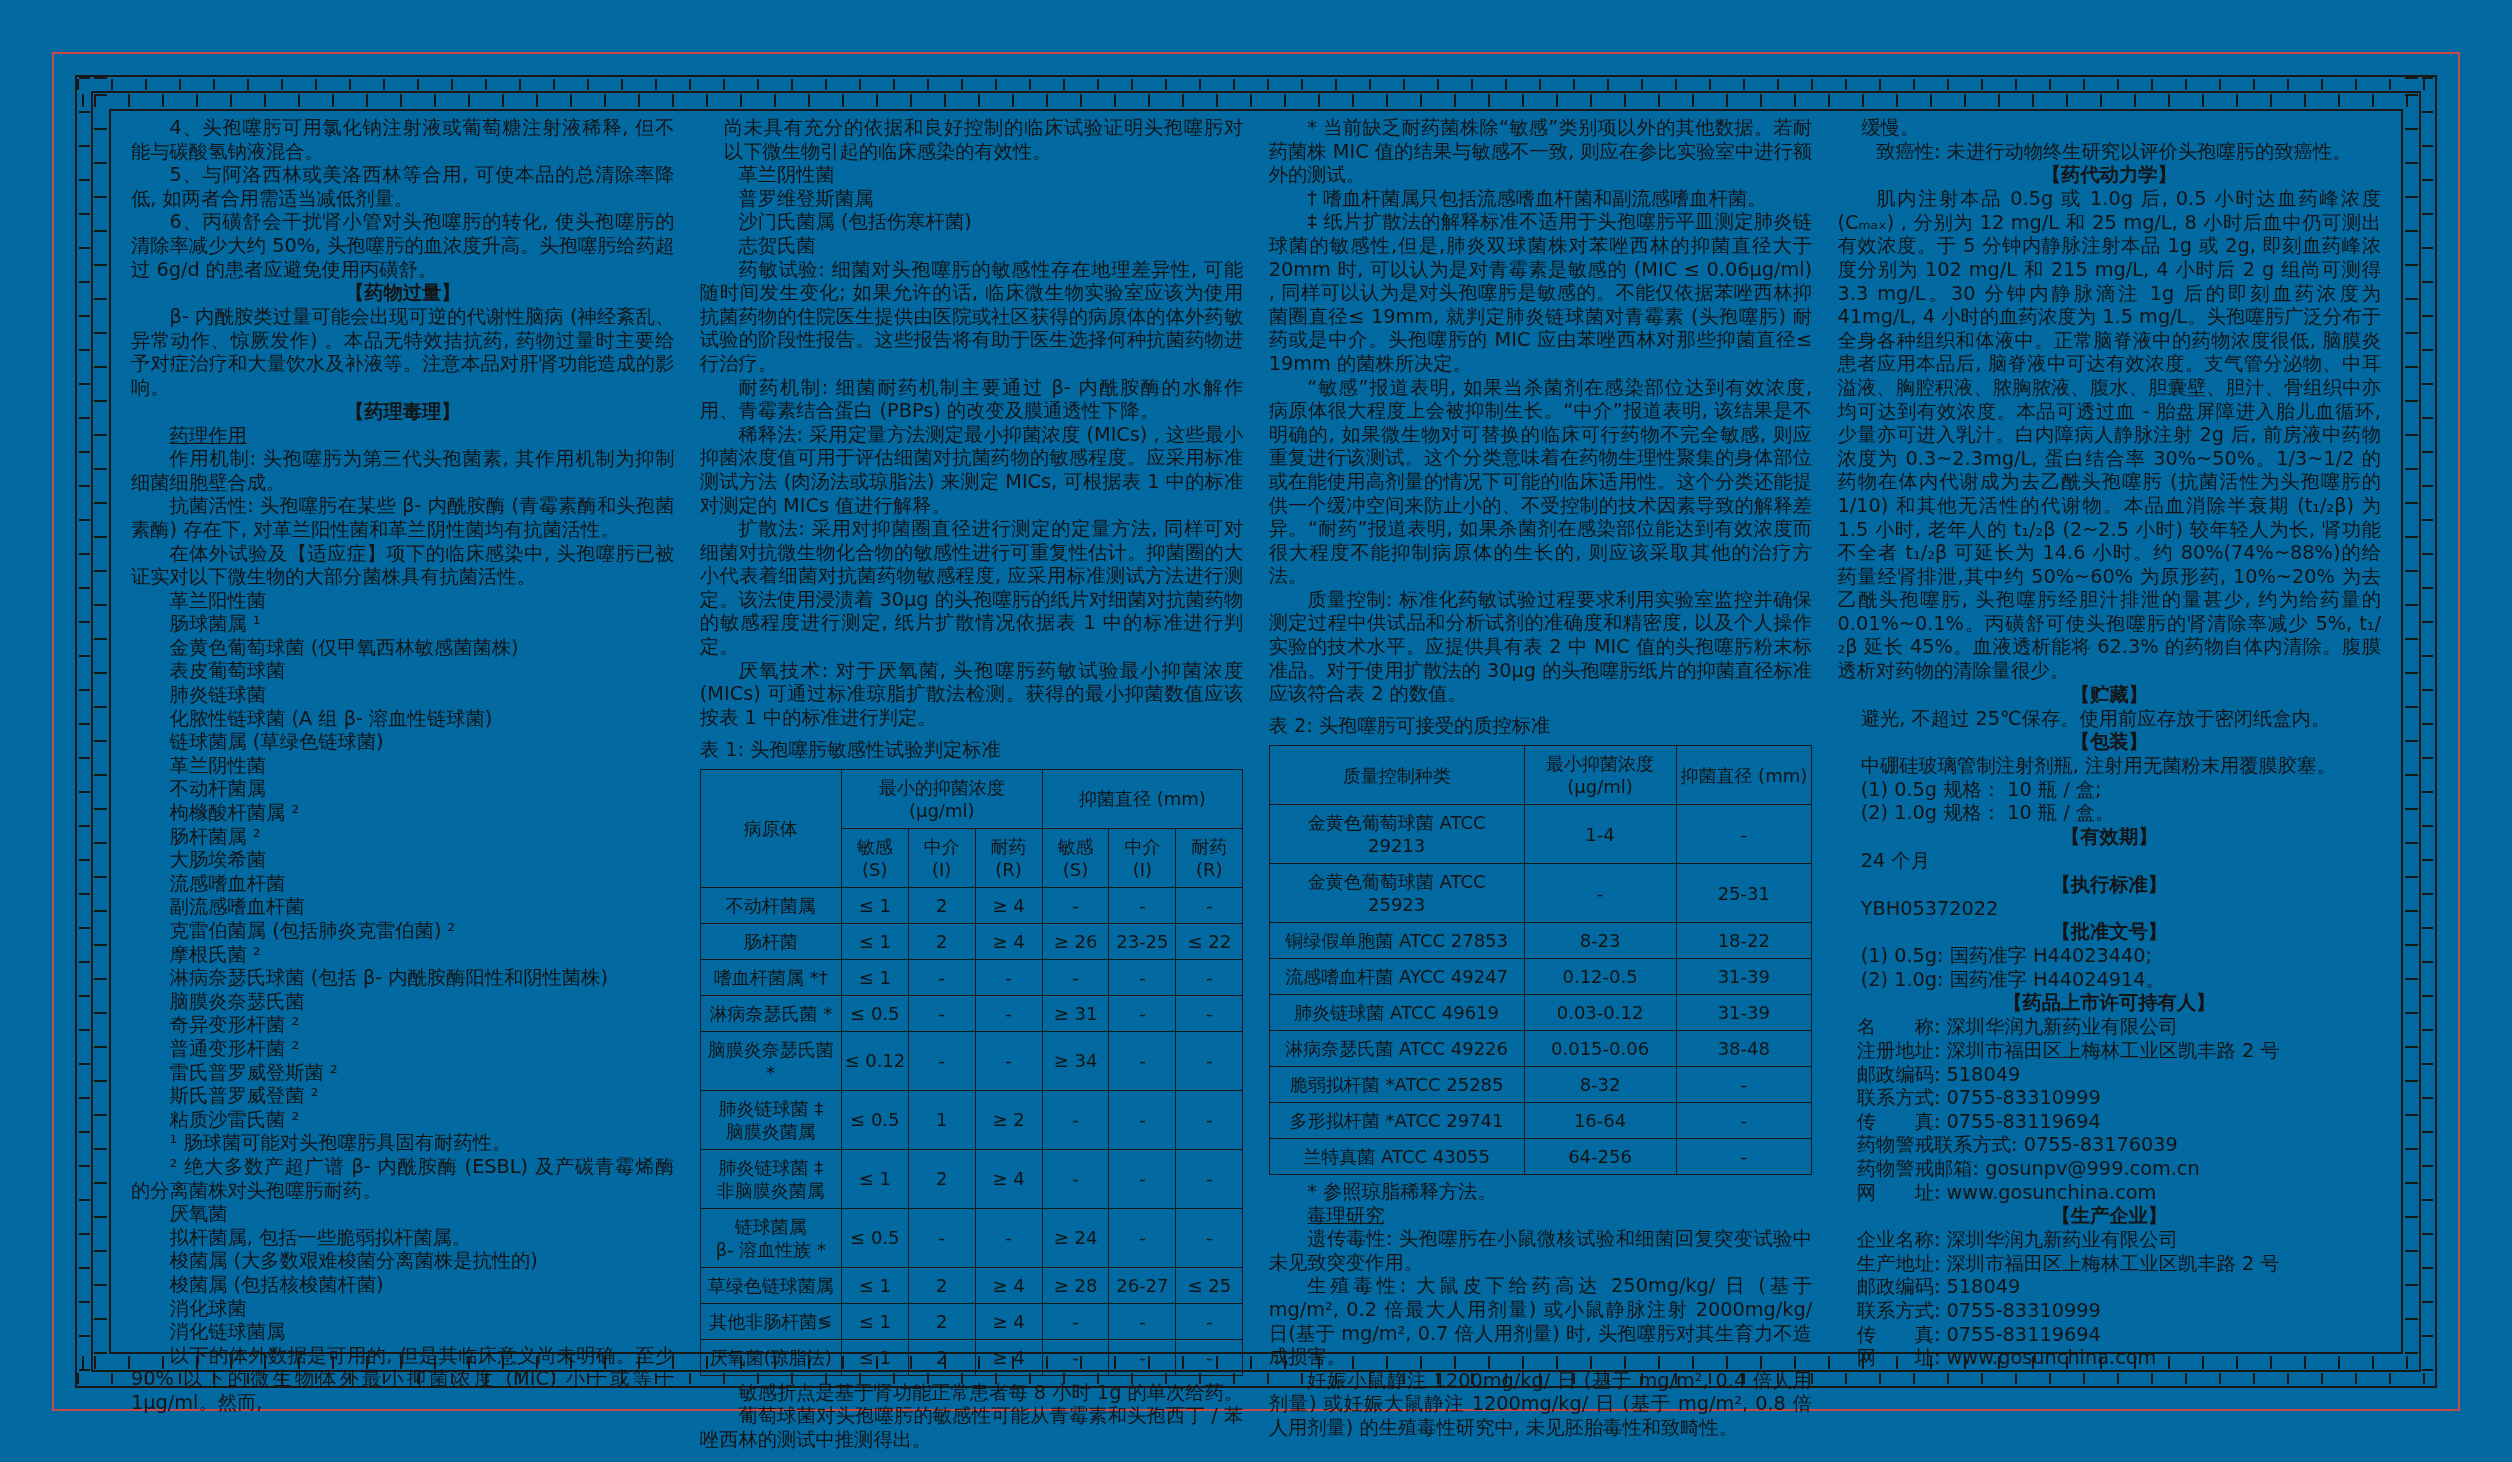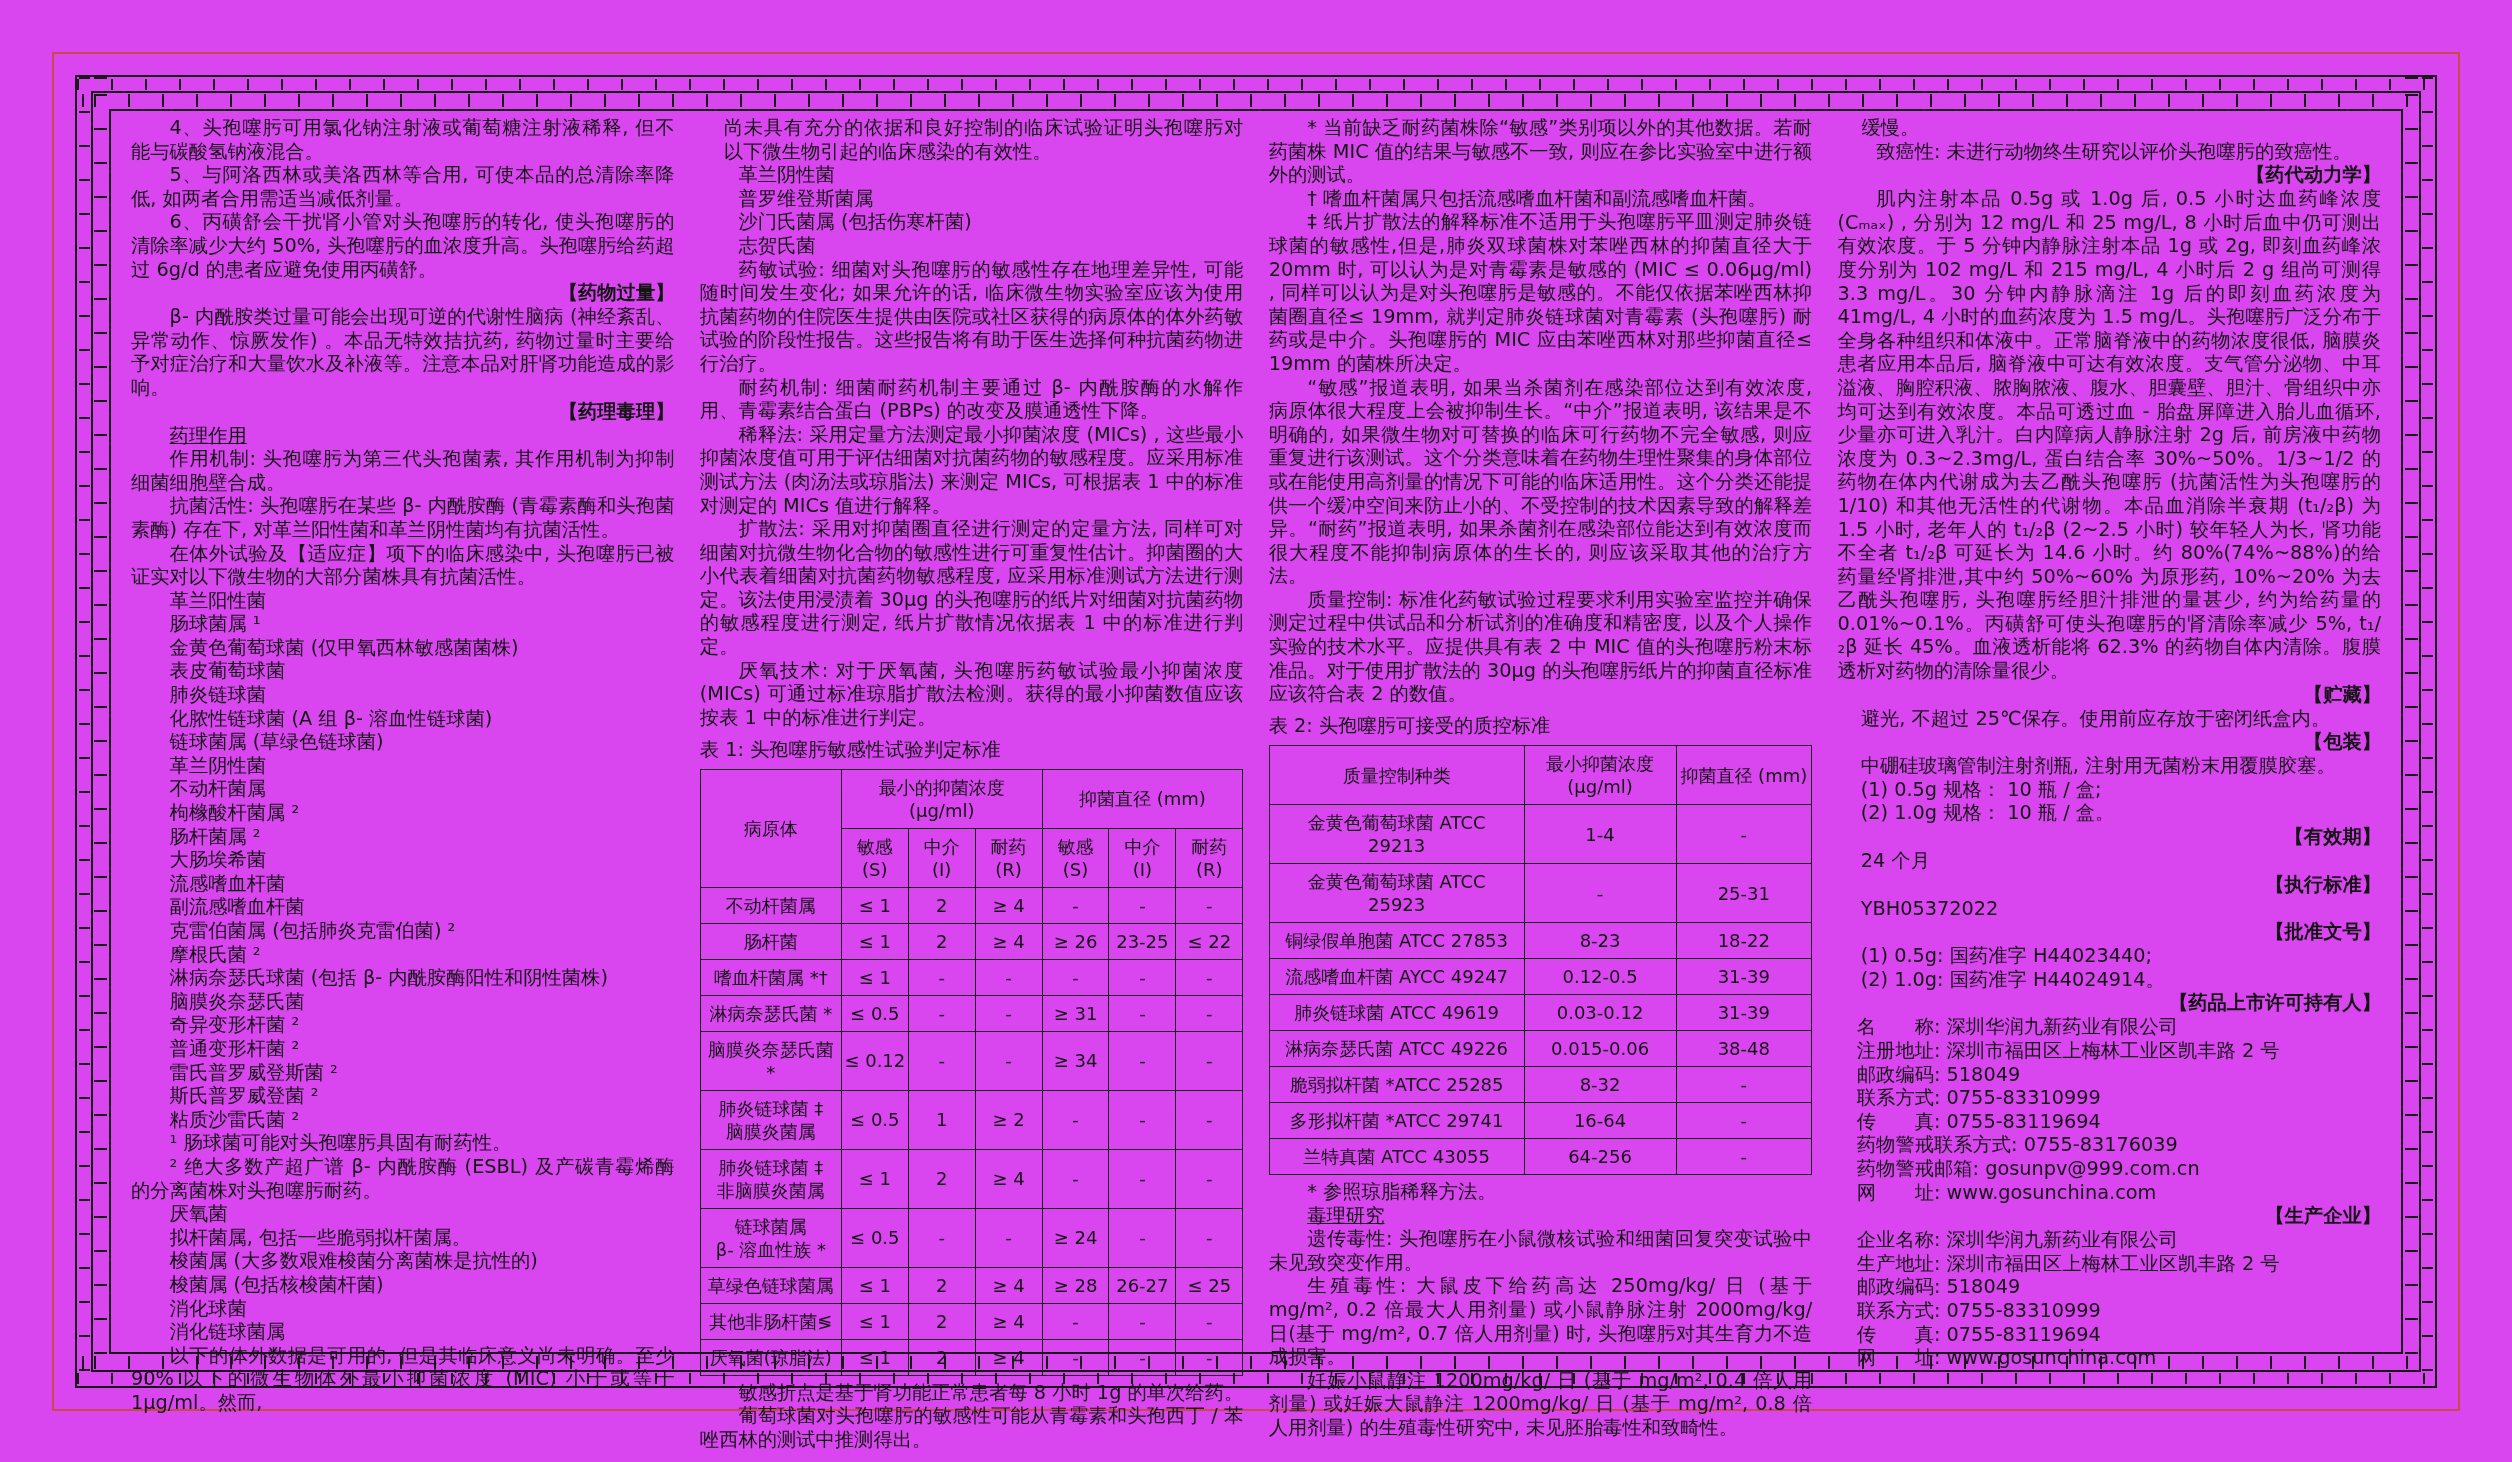--- a/index.html
+++ b/index.html
@@ -1,17 +1,17 @@
 <!DOCTYPE html>
 <html style="font-size:9.7px"><head>
 <meta charset="utf-8">
 <style>
   html,body { margin:0; padding:0; background:#e8e8e8; }
   .page {
-    position:relative; width:2512px; height:1463px; background:#d946ef;
+    position:relative; width:2512px; height:1463px; background:#0369a1;
     font-family:"DejaVu Sans","Liberation Sans",sans-serif; color:#141414; overflow:hidden;
   }
   .frame { position:absolute; pointer-events:none; }
   .f0 { inset:52px;  border:2.4px solid #c84a4a; }
   .f1 { inset:75px; border:2.4px solid #181818; }
   .f2 { inset:91px; border:2.4px solid #181818; }
   .f3 { inset:109px; border:2.4px solid #181818; }
   .tick { position:absolute; pointer-events:none; }
   .t-top-a    { left:77px; right:77px; top:79px;    height:11px; background:repeating-linear-gradient(90deg,#181818 0 2.4px,transparent 2.4px 34px); }
   .t-top-b    { left:77px; right:77px; top:94px;    height:13.3px; background:repeating-linear-gradient(90deg,#181818 0 2.4px,transparent 2.4px 34px); background-position-x:17px; }
@@ -19,21 +19,21 @@
   .t-bot-b    { left:77px; right:77px; bottom:94px; height:13.3px; background:repeating-linear-gradient(90deg,#181818 0 2.4px,transparent 2.4px 34px); background-position-x:17px; }
   .t-left-a   { top:77px; bottom:77px; left:79px;   width:11px;  background:repeating-linear-gradient(180deg,#181818 0 2.4px,transparent 2.4px 34px); }
   .t-left-b   { top:77px; bottom:77px; left:94px;   width:13.3px;  background:repeating-linear-gradient(180deg,#181818 0 2.4px,transparent 2.4px 34px); background-position-y:17px; }
   .t-right-a  { top:77px; bottom:77px; right:79px;  width:11px;  background:repeating-linear-gradient(180deg,#181818 0 2.4px,transparent 2.4px 34px); }
   .t-right-b  { top:77px; bottom:77px; right:94px;  width:13.3px;  background:repeating-linear-gradient(180deg,#181818 0 2.4px,transparent 2.4px 34px); background-position-y:17px; }
 
   .content { position:absolute; left:131px; right:131px; top:116px; bottom:112px; display:flex; gap:25.4px; }
   .col { flex:1 1 0; min-width:0; font-size:19.3px; line-height:23.6px; text-align:justify; }
   .para { margin:0; text-indent:2em; }
   .cont { text-indent:0;margin-left:24px; }
-  .hdr  { margin:0; font-weight:700; font-size:19.3px; line-height:24px; text-align:right; }
+  .hdr  { margin:0; font-weight:700; font-size:19.3px; line-height:24px; text-align:center; }
   .subline { margin:0; text-indent:2em;text-decoration:underline; }
   .organisms { margin:0; }
   .organism-item { text-indent:2em; }
   .val-line { margin:0; padding-left:1.2em; text-indent:0; }
   .addr-line { margin:0; padding-left:1em; text-indent:0; }
   .url { }
 
   .tbl-caption { text-align:left; margin:8.5px 0 7.3px; text-indent:0; }
   table.tbl { width:100%; border-collapse:collapse; table-layout:fixed; margin:0 0 4.8px 0; }
   table.tbl th, table.tbl td {

